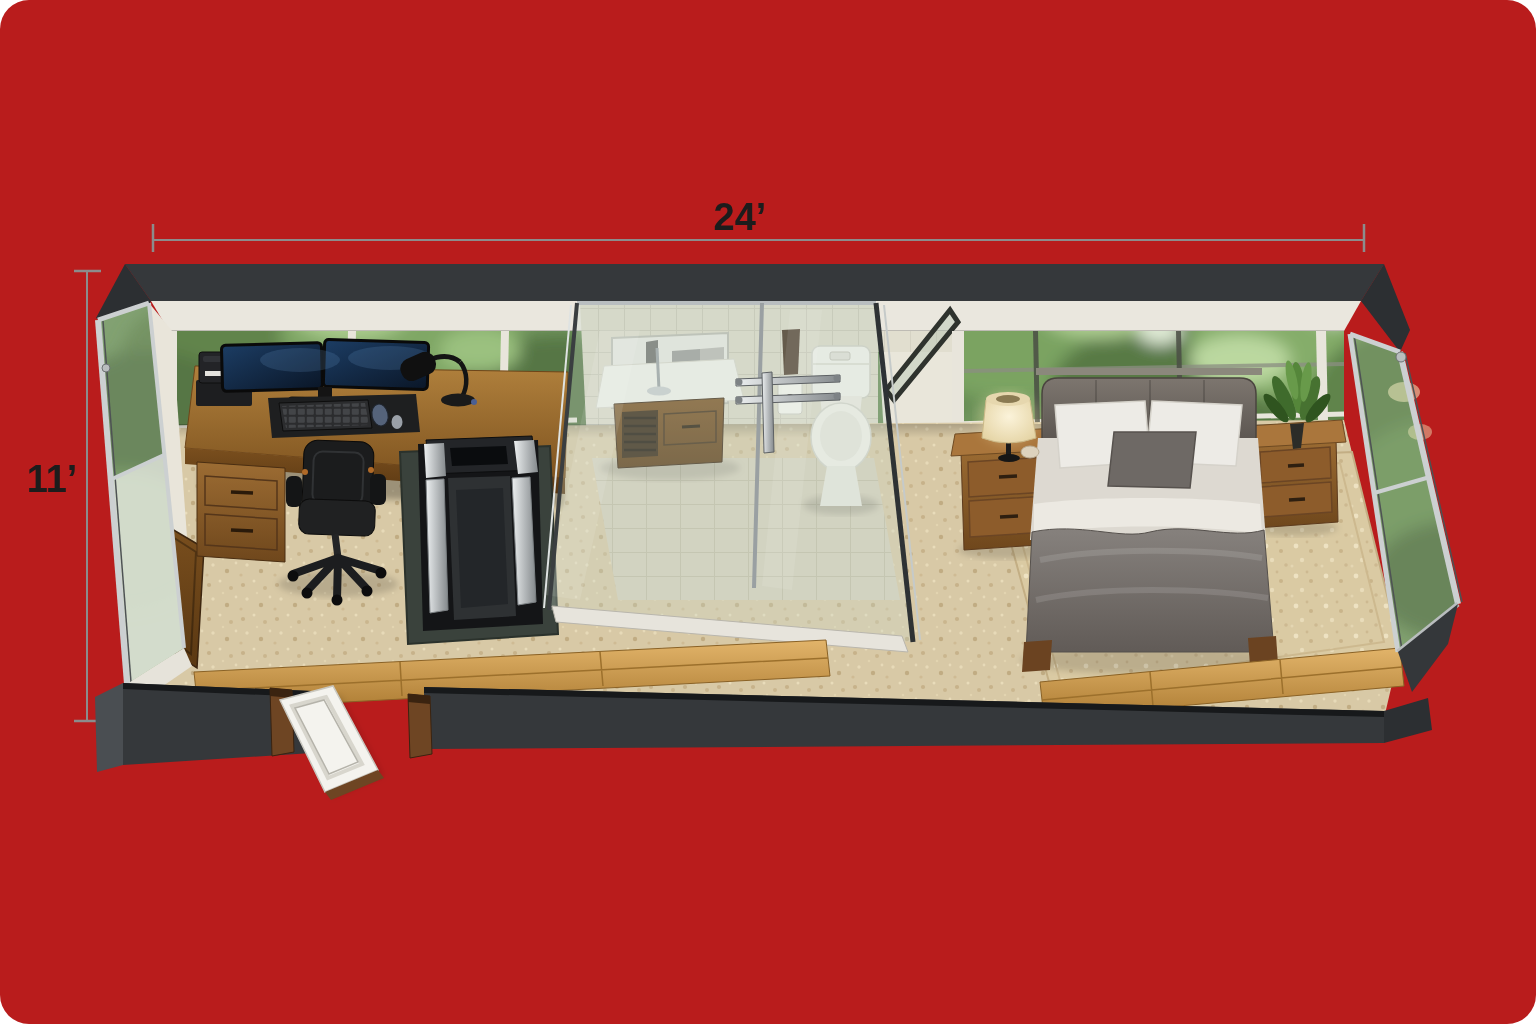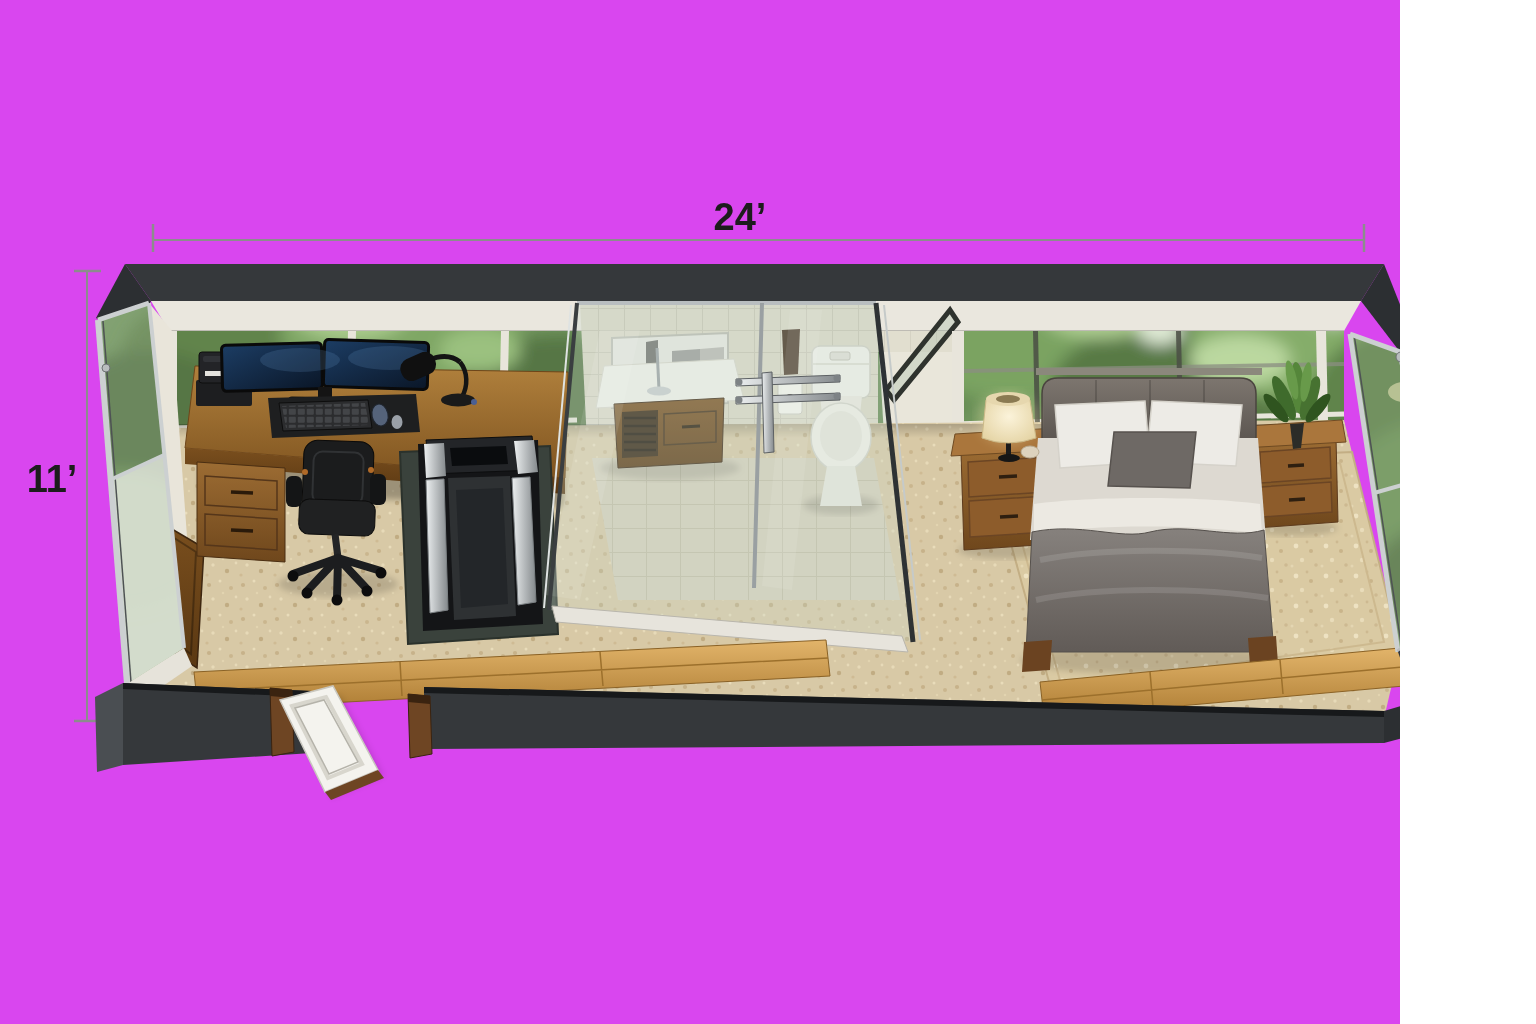--- a/index.html
+++ b/index.html
@@ -1,17 +1,17 @@
 <!DOCTYPE html>
 <html><head>
 <meta charset="utf-8">
 <style>
   html,body{margin:0;padding:0;background:#ffffff;}
-  .stage{position:relative;width:1400px;height:1024px;overflow:hidden;background:#d946ef;
-         font-family:"Liberation Sans",sans-serif;}
+  .stage{position:relative;width:1536px;height:1024px;overflow:hidden;background:#b91c1c;
+         font-family:"Liberation Sans",sans-serif;border-radius:29px;}
   svg{position:absolute;left:0;top:0;}
   .dim-label{font-family:"Liberation Sans",sans-serif;font-size:38px;font-weight:600;}
 </style>
 </head>
 <body>
 
 <div class="stage">
 <svg width="1536" height="1024" viewBox="0 0 1536 1024">
 <defs>
   <linearGradient id="gDeskTop" x1="0" y1="0" x2="0" y2="1">

